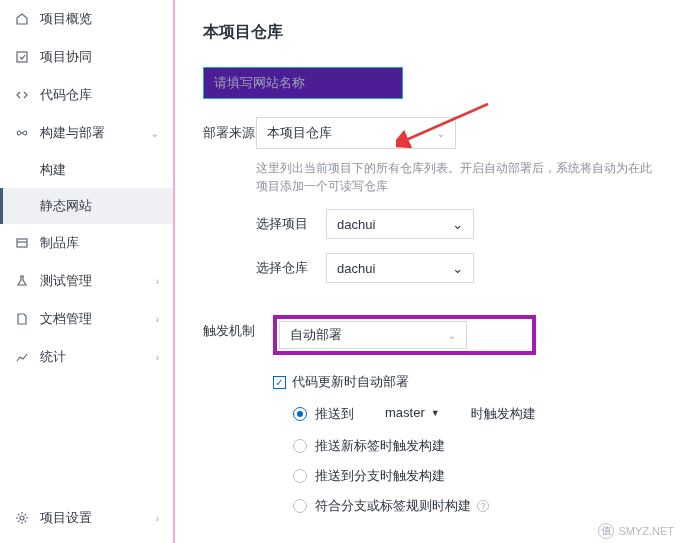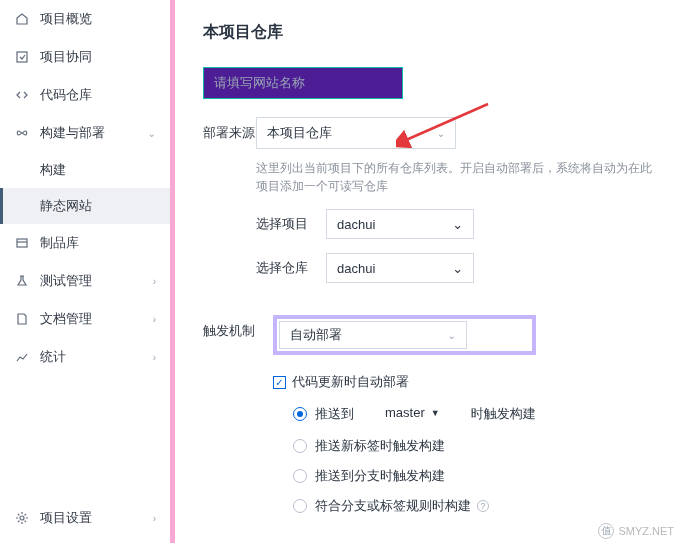--- a/index.html
+++ b/index.html
@@ -1,36 +1,36 @@
 <!DOCTYPE html>
 <html><head>
 <meta charset="utf-8">
 <style>
 *{box-sizing:border-box;margin:0;padding:0;font-family:-apple-system,"PingFang SC","Microsoft YaHei",sans-serif}
 body{width:680px;height:543px;overflow:hidden;background:#fff;position:relative}
-.sidebar{width:175px;height:543px;float:left;background:#fff;border-right:5px solid #f9a8d4;position:relative}
+.sidebar{width:175px;height:543px;float:left;background:#fff;border-right:2px solid #f9a8d4;position:relative}
 .side-item{display:flex;align-items:center;padding:10px 14px;font-size:13px;color:#323a45;cursor:pointer}
 .side-item .icon{width:16px;height:16px;margin-right:10px;display:inline-flex;align-items:center;justify-content:center;color:#606a7b}
 .side-item .chev{margin-left:auto;color:#9aa5b5;font-size:10px}
 .side-sub{padding-left:40px;font-size:13px;color:#323a45;height:36px;display:flex;align-items:center;cursor:pointer}
 .side-sub.active{background:#eef0f3;position:relative}
 .side-sub.active::before{content:"";position:absolute;left:0;top:0;bottom:0;width:3px;background:#425b76}
 .side-bottom{position:absolute;bottom:6px;left:0;right:0}
 .main{margin-left:175px;padding:22px 24px 18px 28px;color:#2c3542}
 h2{font-size:16px;font-weight:600;margin-bottom:24px}
 .row{display:flex;align-items:flex-start;margin-bottom:18px;font-size:13px}
 .label{width:70px;color:#323a45;padding-top:7px}
 .input{width:200px;height:32px;border:1px solid #14b8a6;padding:0 10px;color:#9aa5b5;display:flex;align-items:center;background:#4c1d95}
 .select{width:200px;height:32px;border:1px solid #d4dae2;padding:0 10px;color:#2c3542;display:flex;align-items:center;justify-content:space-between;background:#fff;cursor:pointer}
 .select .chev-d{color:#9aa5b5;font-size:10px}
 .hint{font-size:12px;color:#8a919c;margin-top:10px;line-height:1.5}
 .sub-row{display:flex;align-items:center;margin:14px 0;font-size:13px}
 .sub-label{width:70px;color:#2c3542}
 .sub-select{width:148px;height:30px;border:1px solid #d4dae2;padding:0 10px;display:flex;align-items:center;justify-content:space-between;cursor:pointer}
-.highlight-box{border:4px solid #c4b5fd;padding:2px}
+.highlight-box{border:4px solid #a21caf;padding:2px}
 .highlight-box .select{border:1px solid #d4dae2;width:188px;height:28px}
 .checkbox{width:13px;height:13px;border:1px solid #0066dc;margin-right:6px;display:inline-flex;align-items:center;justify-content:center;color:#0066dc;font-size:10px}
 .opt{display:flex;align-items:center;margin:12px 0;color:#2c3542}
 .radio{width:14px;height:14px;border:1px solid #b8c0cc;border-radius:50%;margin-right:8px;display:inline-flex;align-items:center;justify-content:center}
 .radio.on{border-color:#0066dc}
 .radio.on::after{content:"";width:6px;height:6px;border-radius:50%;background:#0066dc}
 .opt .mini-select{margin:0 23px;padding:2px 8px 4px;color:#2c3542;display:inline-flex;align-items:center;border-bottom:1px solid transparent}
 .opt .mini-select .tri{margin-left:6px;font-size:9px}
 .watermark{position:absolute;right:6px;bottom:4px;font-size:11px;color:#b8b8b8;display:flex;align-items:center;gap:4px;font-family:Arial}
 .watermark .badge{width:16px;height:16px;border-radius:50%;border:1px solid #c4c4c4;display:flex;align-items:center;justify-content:center;font-size:10px;color:#9aa5b5}

